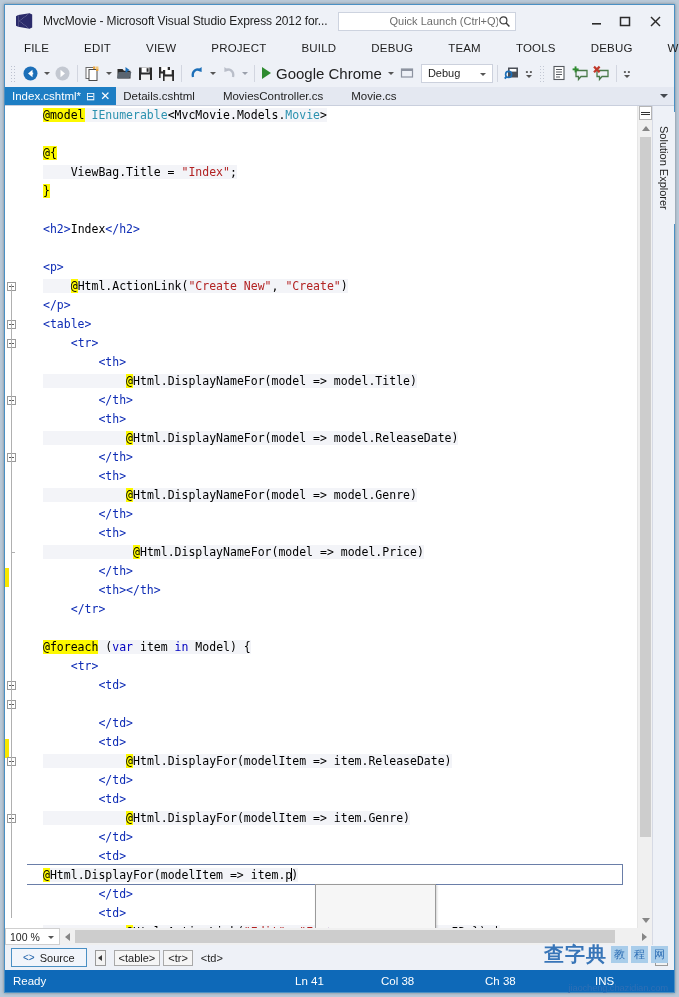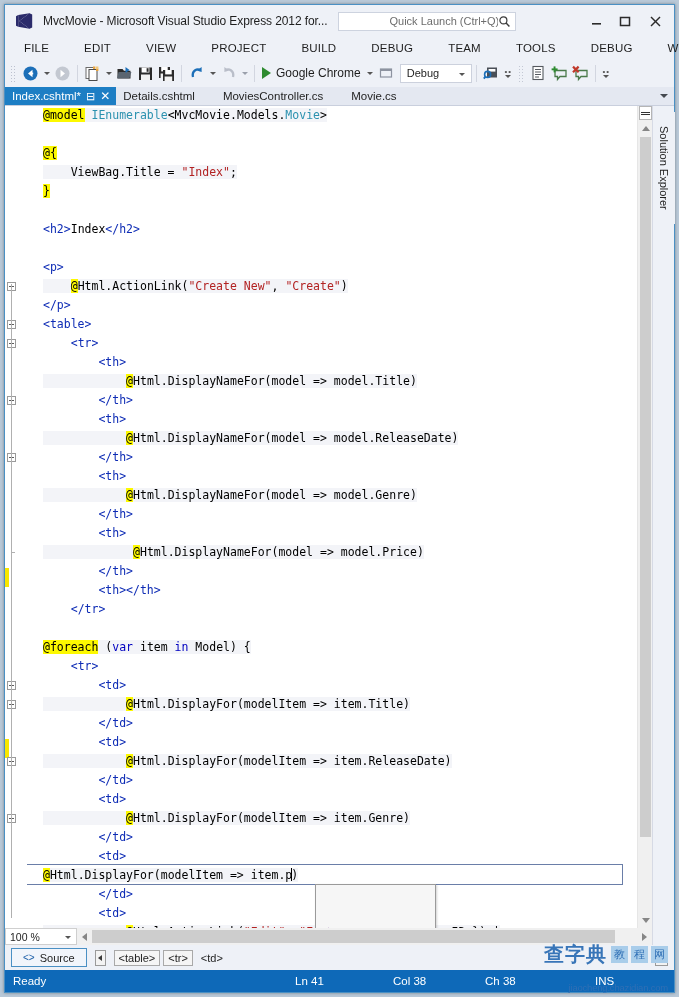--- a/index.html
+++ b/index.html
@@ -58,21 +58,21 @@
   .grip { width:7px; height:17px; margin-right:3px;
     background-image:radial-gradient(#b6bccb 36%, transparent 38%);
     background-size:3px 3px; opacity:.9; }
   .tb-sep { width:1px; height:17px; background:#d2d6e0; margin:0 4px; }
   .tb-btn { width:21px; height:21px; display:flex; align-items:center; justify-content:center; position:relative;}
   .tb-caret { width:11px; height:20px; display:flex; align-items:center; justify-content:center; }
   .tb-caret::after{content:""; border-left:3px solid transparent;border-right:3px solid transparent;border-top:3.5px solid #555;}
   .tb-caret.dim::after{border-top-color:#9aa0ab;}
   .run-btn{display:flex;align-items:center;gap:5px;padding:0 4px 0 3px;height:22px;}
   .run-tri{width:0;height:0;border-left:9px solid #2e8b30;border-top:6px solid transparent;border-bottom:6px solid transparent;}
-  .run-label{font-size:12px;color:#1e1e1e;}
+  .run-label{font-size:15px;color:#1e1e1e;}
   .combo {
     width:72px; height:19px; background:#fff; border:1px solid #ccd1dd;
     display:flex; align-items:center; padding-left:6px; font-size:11px; color:#1e1e1e;
     position:relative; margin-left:3px;
   }
   .combo::after{content:"";position:absolute;right:6px;top:8px;border-left:3px solid transparent;border-right:3px solid transparent;border-top:3.5px solid #555;}
   .dotted-grip{width:7px;height:17px;background-image:radial-gradient(#c3c8d4 36%, transparent 38%);background-size:3px 3px;margin:0 3px;}
   .tb-overflow{display:flex;flex-direction:column;align-items:center;justify-content:center;width:13px;height:22px;gap:1px;}
   .tb-overflow .dots{font-size:8px;color:#555;line-height:5px;letter-spacing:1px;}
   .tb-overflow .cr{border-left:3px solid transparent;border-right:3px solid transparent;border-top:3.5px solid #555;}
@@ -128,21 +128,21 @@
   .vscroll .arrow{position:absolute;left:0;width:15px;height:15px;display:flex;align-items:center;justify-content:center;}
   .vscroll .arrow.up::after{content:"";border-left:4px solid transparent;border-right:4px solid transparent;border-bottom:5px solid #868686;}
   .vscroll .arrow.dn::after{content:"";border-left:4px solid transparent;border-right:4px solid transparent;border-top:5px solid #868686;}
   .vscroll .thumb{position:absolute;left:2px;width:11px;background:#cdcdcd;}
   .splitter-btn{position:absolute;left:1px;top:0;width:13px;height:14px;background:#fff;border:1px solid #b5b5b5;
     display:flex;flex-direction:column;align-items:center;justify-content:center;gap:1px;}
   .splitter-btn i{display:block;width:9px;height:1px;background:#333;}
 
   
   .editor-bottom{ height:17px; flex:0 0 17px; display:flex; align-items:stretch; background:#f0f0f0;}
-  .zoom-combo{width:72px;background:#fff;border:1px solid #cfcfcf;display:flex;align-items:center;
+  .zoom-combo{width:55px;background:#fff;border:1px solid #cfcfcf;display:flex;align-items:center;
     padding-left:4px;font-size:10.5px;color:#1e1e1e;position:relative;}
   .zoom-combo::after{content:"";position:absolute;right:5px;top:7px;border-left:3px solid transparent;border-right:3px solid transparent;border-top:3.5px solid #555;}
   .hscroll{flex:1;background:#f0f0f0;position:relative;display:flex;align-items:stretch;}
   .hs-arrow{width:15px;display:flex;align-items:center;justify-content:center;}
   .hs-arrow.l::after{content:"";border-top:4px solid transparent;border-bottom:4px solid transparent;border-right:5px solid #868686;}
   .hs-arrow.r::after{content:"";border-top:4px solid transparent;border-bottom:4px solid transparent;border-left:5px solid #868686;}
   .hs-track{flex:1;position:relative;}
   .hs-thumb{position:absolute;left:0;top:2px;bottom:2px;background:#cdcdcd;}
 
   
@@ -167,21 +167,21 @@
   .crumb{ height:16px; border:1px solid #a9a9a9; background:#f5f5f5; display:flex;align-items:center;
     padding:0 4px; font-size:11px; color:#1e1e1e;}
   .crumb.last{ border-color:transparent; background:transparent;}
   .crumbs{display:flex; align-items:center; gap:3px;}
 
   
   .statusbar{ height:22px; flex:0 0 22px; background:#0e69b8; color:#fff; display:flex;
     align-items:center; font-size:11.5px; position:relative;}
   .st-ready{ padding-left:8px; }
   .st-ln{ position:absolute; left:290px; }
-  .st-col{ position:absolute; left:388px; }
+  .st-col{ position:absolute; left:376px; }
   .st-ch{ position:absolute; left:480px; }
   .st-ins{ position:absolute; left:590px; }
   .watermark{ position:absolute; right:2px; bottom:-1px; width:205px; height:40px;
     pointer-events:none; }
   .wm-top{ position:absolute; right:4px; top:-12px; display:flex; align-items:center; gap:4px;}
   .wm-cjk{ font-size:20px; color:#2f6fb5; font-family:"DejaVu Sans",sans-serif; font-weight:bold;
     letter-spacing:1px; opacity:.95;}
   .wm-box{ display:flex; gap:3px; }
   .wm-box i{ display:inline-block; background:#a9cdea; color:#2f6fb5; font-size:11px;
     padding:1px 3px; font-style:normal; font-family:"DejaVu Sans",sans-serif;}
@@ -472,21 +472,20 @@
           <div class="ln" style="top:380px; left:16px;"><span class="razor-bg">            <span class="at">@</span>Html.DisplayNameFor(model =&gt; model.Genre)</span></div>
           <div class="ln" style="top:399px; left:16px;">        <span class="tag">&lt;/th&gt;</span></div>
           <div class="ln" style="top:418px; left:16px;">        <span class="tag">&lt;th&gt;</span></div>
           <div class="ln" style="top:437px; left:16px;"><span class="razor-bg">             <span class="at">@</span>Html.DisplayNameFor(model =&gt; model.Price)</span></div>
           <div class="ln" style="top:456px; left:16px;">        <span class="tag">&lt;/th&gt;</span></div>
           <div class="ln" style="top:475px; left:16px;text-align:center;">        <span class="tag">&lt;th&gt;&lt;/th&gt;</span></div>
           <div class="ln" style="top:494px; left:16px;">    <span class="tag">&lt;/tr&gt;</span></div>
           <div class="ln" style="top:532px; left:16px;"><span class="razor-bg"><span class="at">@foreach</span> (<span class="kw">var</span> item <span class="kw">in</span> Model) {</span></div>
           <div class="ln" style="top:551px; left:16px;">    <span class="tag">&lt;tr&gt;</span></div>
           <div class="ln" style="top:570px; left:16px;">        <span class="tag">&lt;td&gt;</span></div>
-          <div class="ln" style="top:589px; left:16px;"><span class="razor-bg">            <span class="at">@</span>Html.DisplayFor(modelItem =&gt; item.Title)</span></div>
           <div class="ln" style="top:608px; left:16px;">        <span class="tag">&lt;/td&gt;</span></div>
           <div class="ln" style="top:627px; left:16px;">        <span class="tag">&lt;td&gt;</span></div>
           <div class="ln" style="top:646px; left:16px;"><span class="razor-bg">            <span class="at">@</span>Html.DisplayFor(modelItem =&gt; item.ReleaseDate)</span></div>
           <div class="ln" style="top:665px; left:16px;">        <span class="tag">&lt;/td&gt;</span></div>
           <div class="ln" style="top:684px; left:16px;">        <span class="tag">&lt;td&gt;</span></div>
           <div class="ln" style="top:703px; left:16px;"><span class="razor-bg">            <span class="at">@</span>Html.DisplayFor(modelItem =&gt; item.Genre)</span></div>
           <div class="ln" style="top:722px; left:16px;">        <span class="tag">&lt;/td&gt;</span></div>
           <div class="ln" style="top:741px; left:16px;">        <span class="tag">&lt;td&gt;</span></div>
           <div class="ln" style="top:760px; left:16px;"><span class="razor-bg"><span class="at">@</span>Html.DisplayFor(modelItem =&gt; item.p<span class="cursor"></span>)</span></div>
           <div class="ln" style="top:779px; left:16px;">        <span class="tag">&lt;/td&gt;</span></div>

